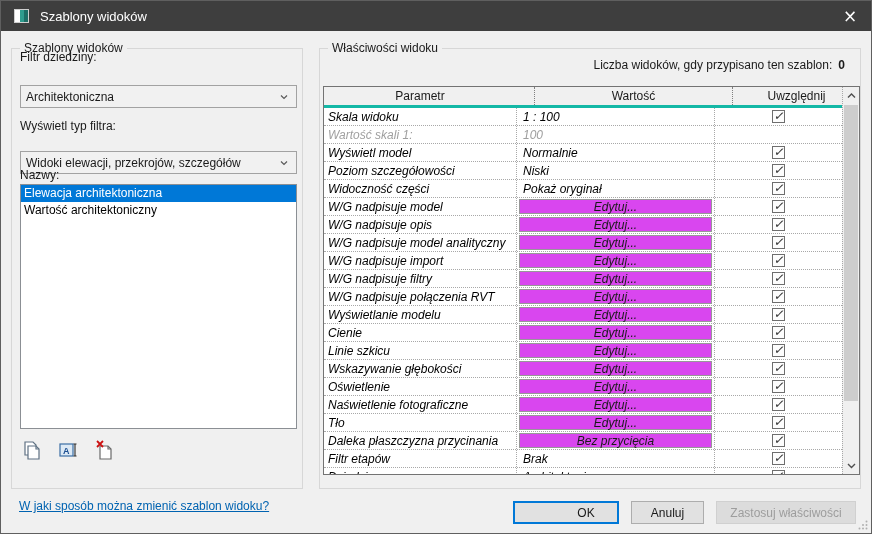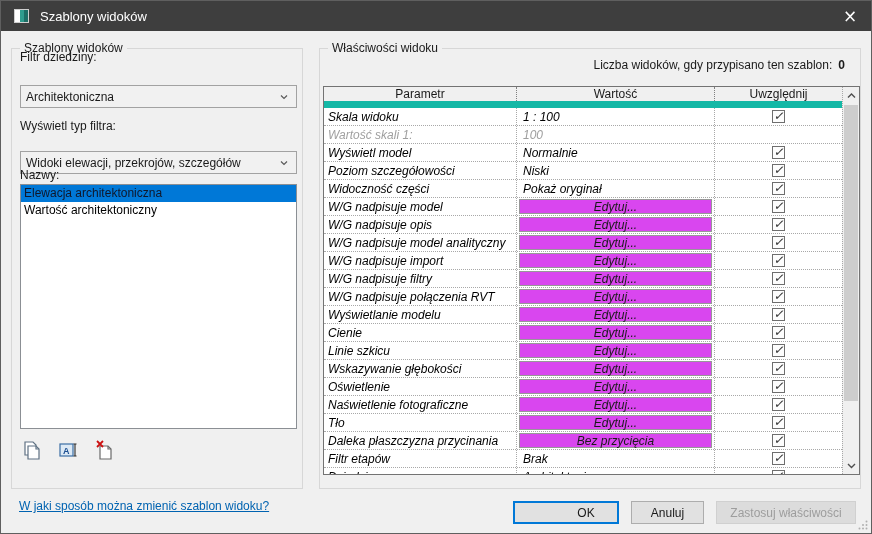--- a/index.html
+++ b/index.html
@@ -52,39 +52,39 @@
 
   
   .listbox {
     position:absolute; left:8px; top:135px; width:277px; height:245px;
     background:#ffffff; border:1px solid #8b8f94; overflow:hidden;
   }
   .list-item {
     height:17px; line-height:17px; padding-left:3px; font-size:12px;
     white-space:nowrap; color:#000;
   }
-  .list-item.selected { background:#0078d7; color:#0f172a; }
+  .list-item.selected { background:#0078d7; color:#ffffff; }
 
   
   .tools { position:absolute; left:8px; top:391px; height:22px; }
   .tool-btn { position:absolute; top:0; width:22px; height:22px; display:flex; align-items:flex-start; }
 
   
   .count-line {
     position:absolute; right:15px; top:9px; font-size:12px; white-space:nowrap;
   }
   .count-line b { margin-left:6px; }
 
   
   .tbl {
     position:absolute; left:3px; top:37px; width:537px; height:389px;
     border:1px solid #737373; background:#ffffff; display:flex;
   }
   .tbl-main { width:518px; display:flex; flex-direction:column; }
-  .tbl-head { height:21px; display:flex; background:#f0f0f0; border-bottom:7px solid #14b8a6; flex:none; }
+  .tbl-head { height:21px; display:flex; background:#f0f0f0; border-bottom:3px solid #14b8a6; flex:none;gap:18px; }
   .th {
     display:flex; align-items:center; justify-content:center;
     font-size:12px; color:#1a1a1a; white-space:nowrap; overflow:hidden;
   }
   .th.c1 { width:192px; }
   .th.c2 { width:199px; border-left:1px dotted #7f7f7f; border-right:1px dotted #7f7f7f; }
   .th.c3 { flex:1; }
   .tbl-body { flex:1; overflow:hidden; }
   .trow { height:18px; display:flex; border-bottom:1px dotted #a8a8a8; background:#fff;font-style:italic; }
   .td { overflow:hidden; white-space:nowrap; display:flex; align-items:center; }

